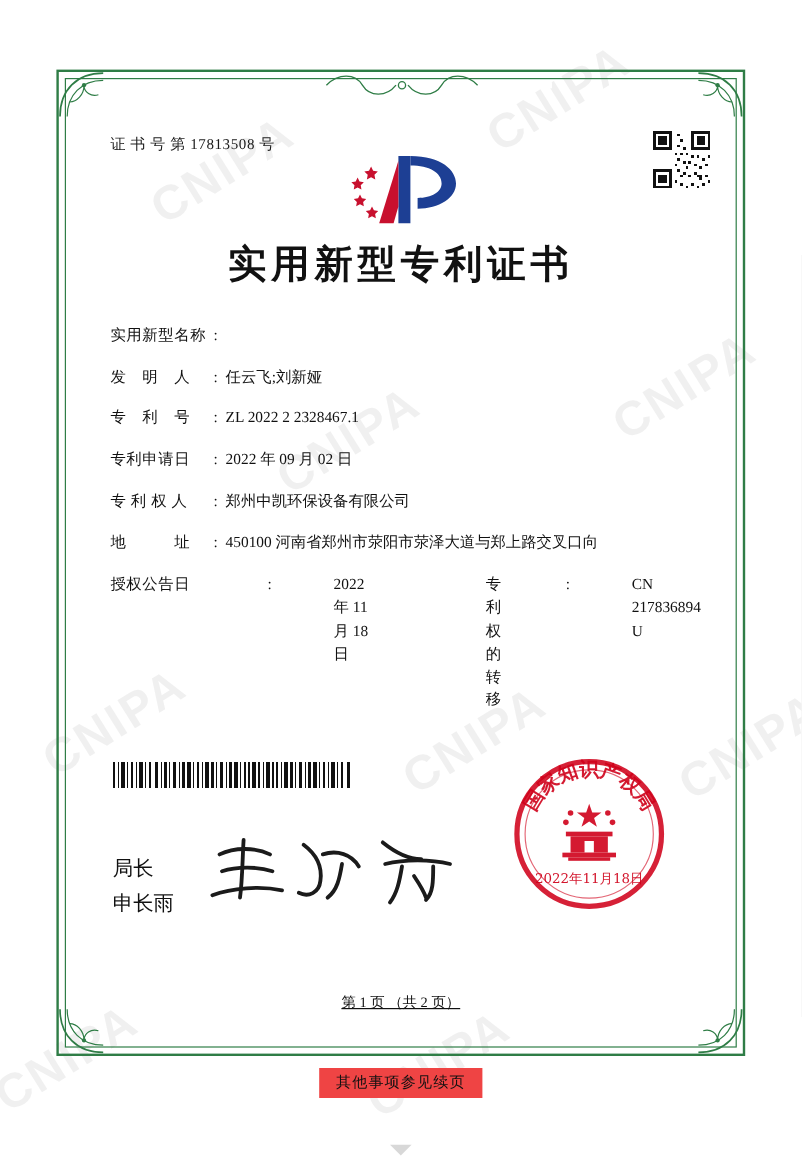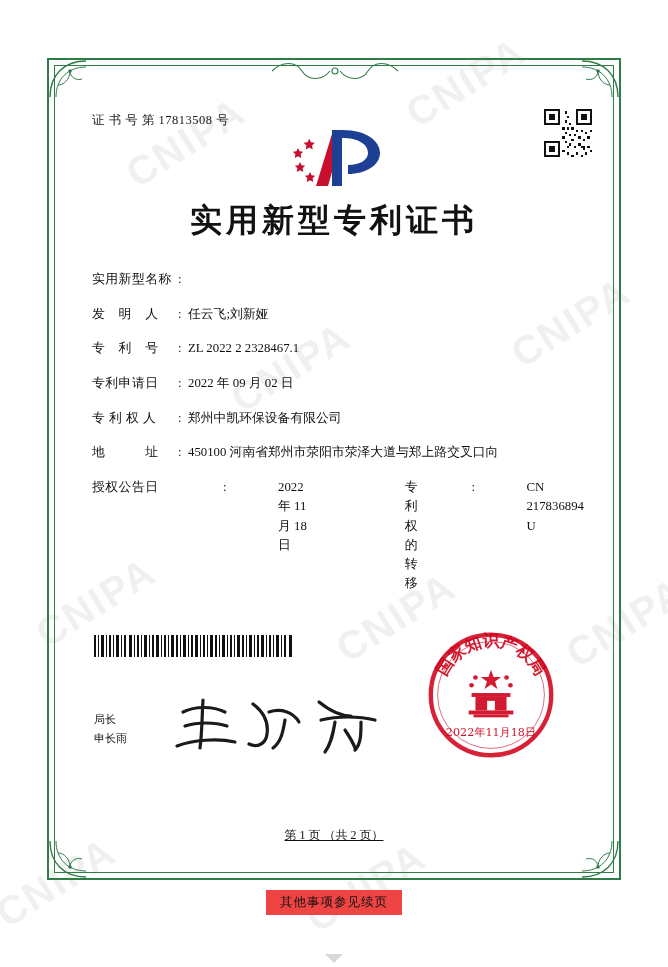--- a/index.html
+++ b/index.html
@@ -155,21 +155,21 @@
 
   .seal {
     position: absolute;
     right: 55px; top: 562px;
     width: 136px; height: 136px;
   }
 
   .signature-block {
     position: absolute;
     left: 40px; top: 645px;
-    font-size: 11px;
+    font-size: 17px;
     line-height: 1.7;
     color: #111;
   }
 
   .signature-script {
     position: absolute;
     left: 115px; top: 625px;
     width: 230px; height: 70px;
   }
 

